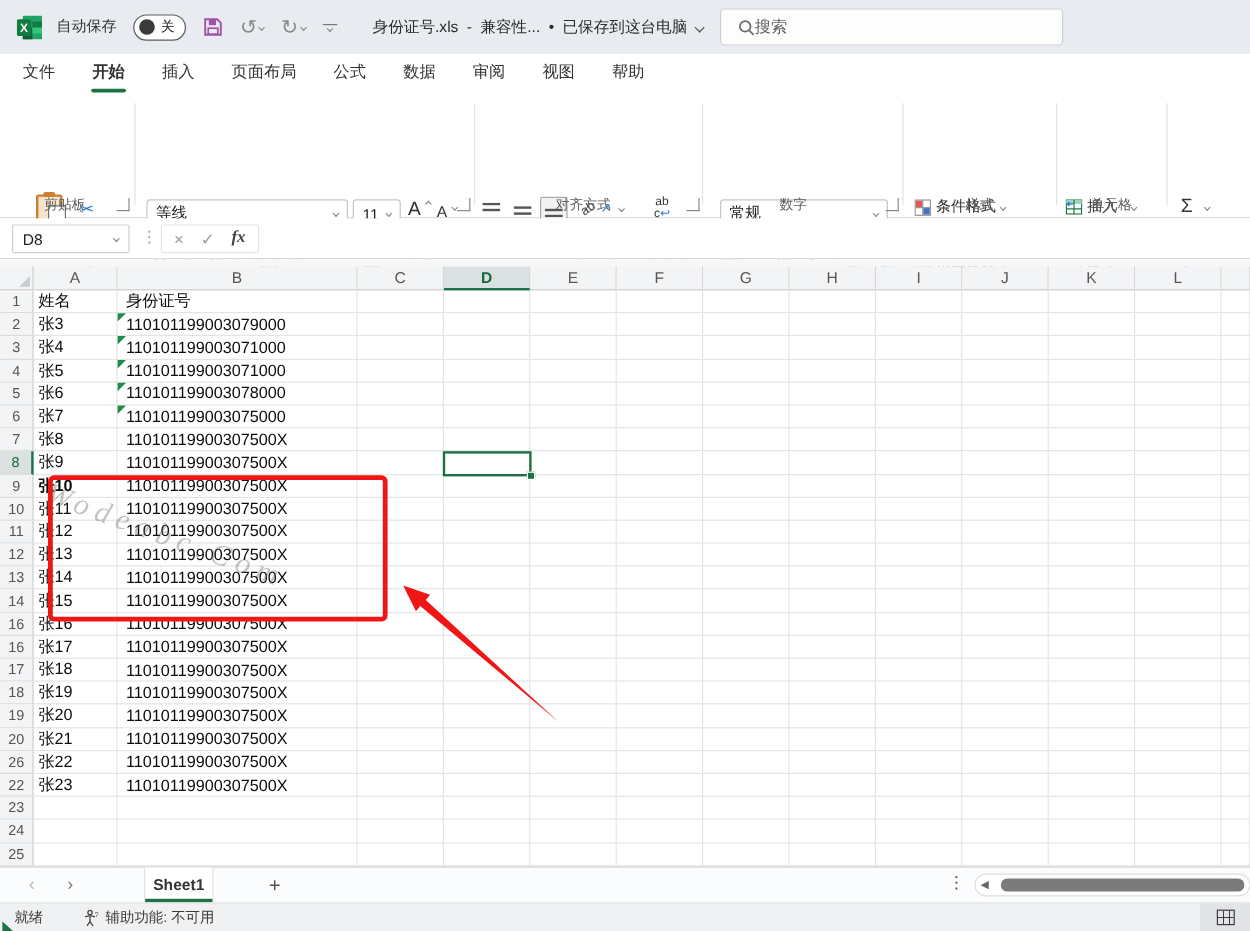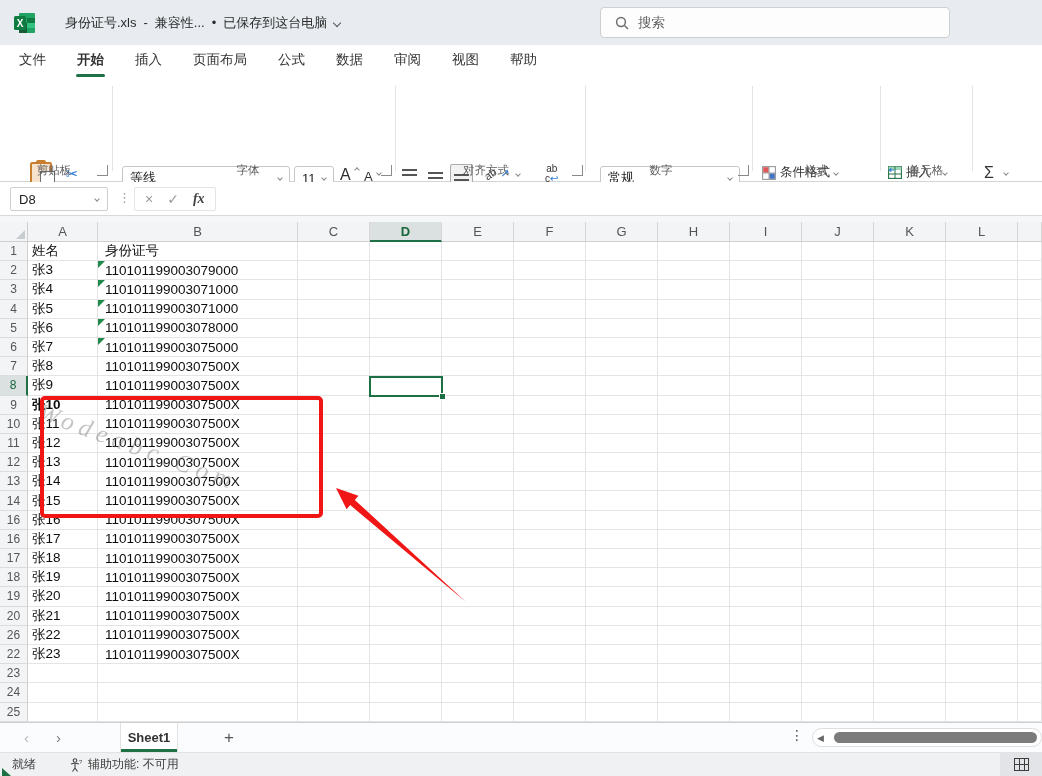--- a/index.html
+++ b/index.html
@@ -18,23 +18,23 @@
   .toggle .knob { width:13px; height:13px; background:#3a3a3a; border-radius:50%; }
   .toggle .tstate { font-size:11.5px; color:#222; }
   .icon-btn { display:flex; align-items:center; gap:2px; cursor:pointer; }
   .glyph { font-size:17px; color:#8a8a8a; line-height:1; }
   .chev { display:inline-block; width:6px; height:6px; border-right:1.4px solid #555;
           border-bottom:1.4px solid #555; transform:rotate(45deg); flex:none; }
   .chev.sm { width:4px; height:4px; border-color:#8a8a8a; }
   .chev.up { transform:rotate(-135deg); }
   .qat-more { width:12px; border-top:1.5px solid #777; padding-top:1px; display:flex; justify-content:center; }
   .doc-title { display:flex; align-items:center; gap:7px; margin-left:30px; color:#2b2b2b; }
-  .searchbox { position:absolute; left:600px; top:7px; width:350px; height:31px; background:#fdfdfd;
+  .searchbox { position:absolute; left:600px; top:7px; width:286px; height:31px; background:#fdfdfd;
                border:1px solid #cfcfcf; border-radius:4px; display:flex; align-items:center;
-               padding-left:14px; gap:9px; color:#5f5f5f; font-size:13.5px; }
+               padding-left:14px; color:#5f5f5f; font-size:13.5px; }
 
   
   .menubar { position:absolute; top:45px; left:0; right:0; height:33px; background:#fff;
              display:flex; align-items:flex-end; padding:0 0 0 16px; gap:25px; font-size:13.5px; color:#333; }
   .mtab { position:relative; padding:7px 3px 9px; cursor:pointer; white-space:nowrap; }
   .mtab.active { font-weight:700; }
   .mtab.active::after { content:""; position:absolute; left:2px; right:2px; bottom:1px; height:3px;
                         background:#1e7145; border-radius:2px; }
 
   
@@ -148,20 +148,43 @@
 
   <div class="titlebar">
     <svg class="xl-logo" viewBox="0 0 21 20">
       <rect x="5" y="0" width="16" height="20" rx="1" fill="#21a366"></rect>
       <rect x="5" y="10" width="8" height="10" fill="#185c37"></rect>
       <rect x="13" y="5" width="8" height="5" fill="#107c41"></rect>
       <rect x="13" y="10" width="8" height="5" fill="#33c481"></rect>
       <rect x="0" y="3" width="12" height="14" rx="1.5" fill="#107c41"></rect>
       <text x="6" y="14" font-size="10" font-weight="bold" fill="#fff" text-anchor="middle">X</text>
     </svg>
+    <div class="qat">
+      <span class="tb-label">自动保存</span>
+      <span class="toggle">
+        <span class="knob"></span>
+        <span class="tstate">关</span>
+      </span>
+      <svg width="17" height="17" viewBox="0 0 17 17">
+        <path d="M2 2 h10 l3 3 v10 h-13 z" fill="none" stroke="#a151a8" stroke-width="1.6"></path>
+        <rect x="5" y="2.5" width="6" height="4.5" fill="#a151a8"></rect>
+        <rect x="4.5" y="9.5" width="8" height="5" fill="none" stroke="#a151a8" stroke-width="1.4"></rect>
+      </svg>
+      <span class="icon-btn">
+        <span class="glyph">↺</span>
+          <span class="chev sm"></span>
+      </span>
+      <span class="icon-btn">
+        <span class="glyph">↻</span>
+          <span class="chev sm"></span>
+      </span>
+      <span class="qat-more">
+          <span class="chev sm"></span>
+        </span>
+    </div>
     <div class="doc-title">
       <span>身份证号.xls</span>
       <span>-</span>
       <span>兼容性...</span>
       <span>•</span>
       <span>已保存到这台电脑</span>
       <span class="chev"></span>
     </div>
     <div class="searchbox">
       <svg width="14" height="14" viewBox="0 0 14 14">
@@ -258,21 +281,20 @@
       <span class="chev sm" style="margin-left:6px"></span>
     </div>
     <div class="sep-v" style="left:340px;"></div>
     <div class="rb" style="left:350px;top:126px;">
       <span class="stack">
         <span style="font-size:7.5px;color:#555">wén</span>
         <span style="font-size:11px;color:#2b7cd3">文</span>
       </span>
       <span class="chev sm" style="margin-left:5px"></span>
     </div>
-    <div class="glabel" style="left:113px;width:270px;">字体</div>
     <div class="launch" style="left:381px;"></div>
     <div class="gdiv" style="left:395px;"></div>
 
     <div class="rb" style="left:402px;top:91px;">
       <svg width="15" height="13" viewBox="0 0 15 13" fill="#555">
           <rect width="15" height="2"></rect>
           <rect y="5" width="15" height="2"></rect>
         </svg>
     </div>
     <div class="rb" style="left:428px;top:91px;">

